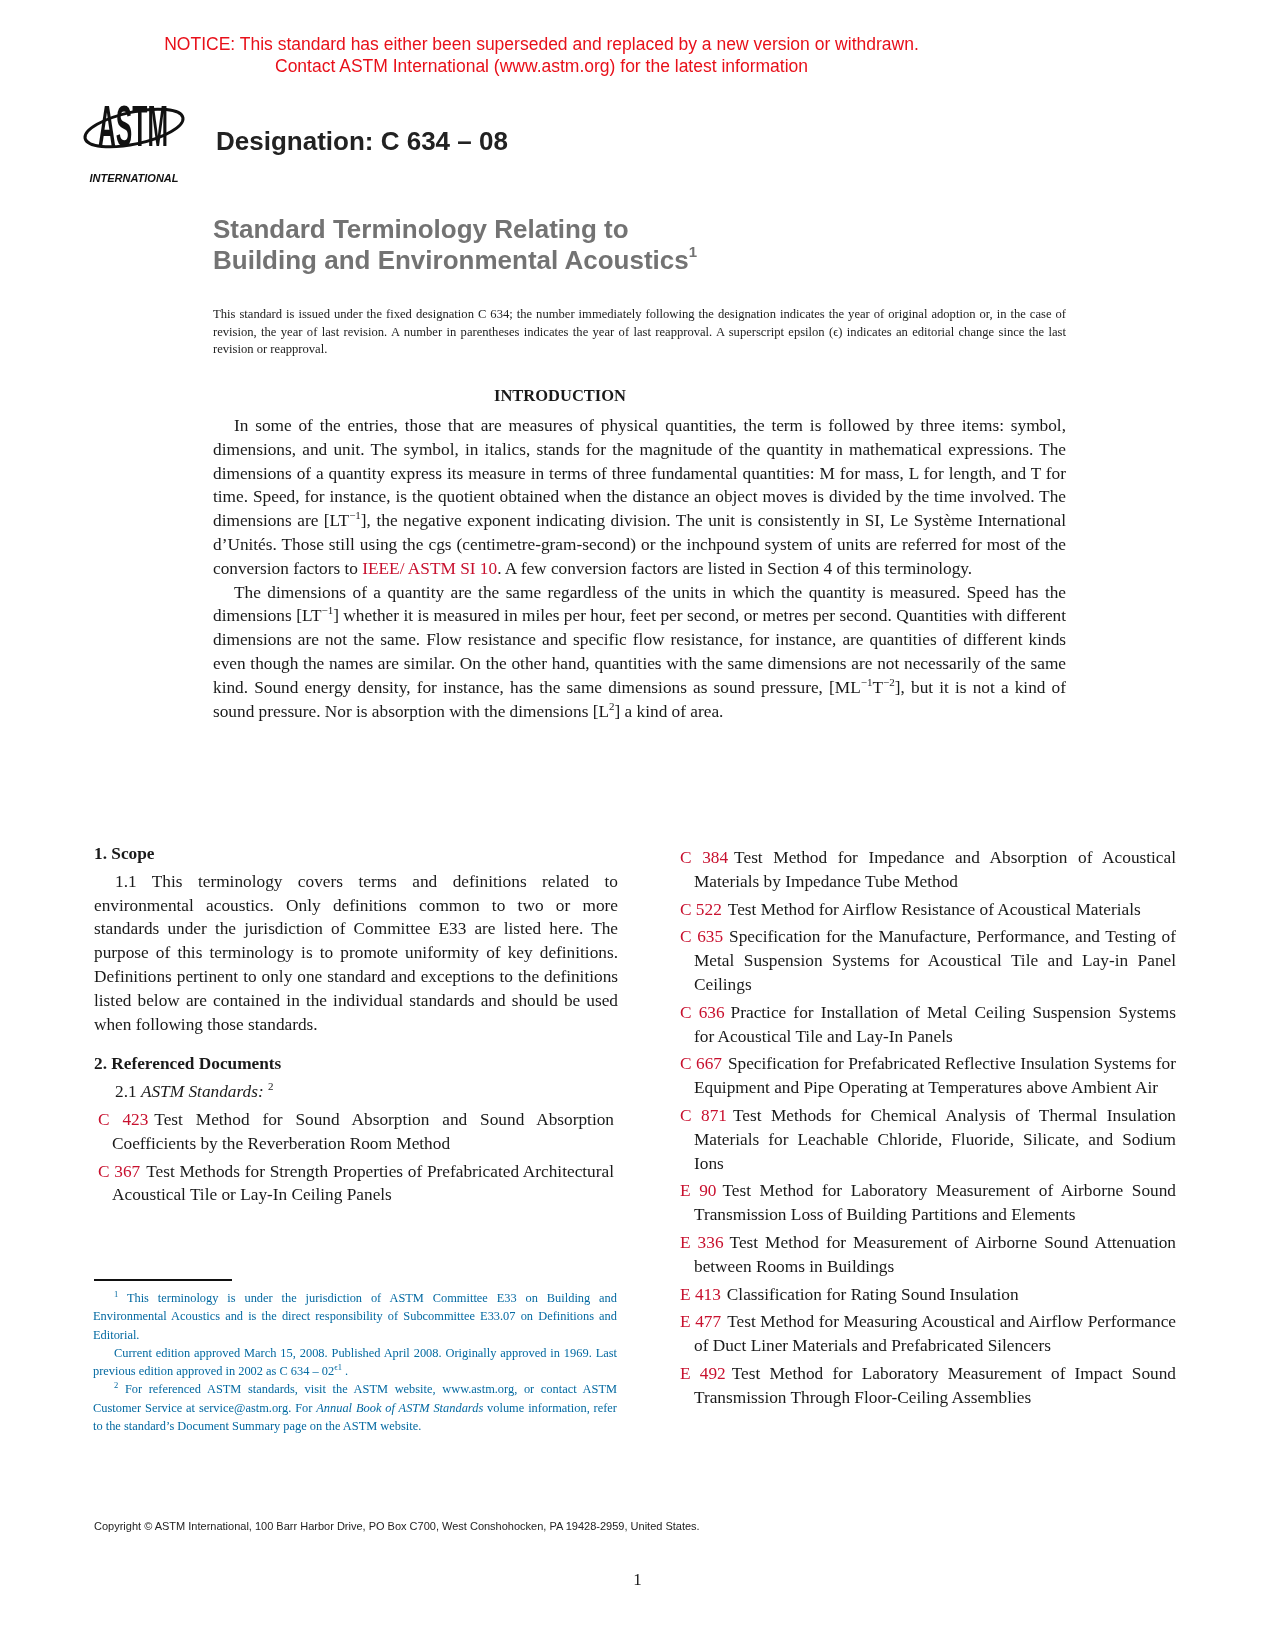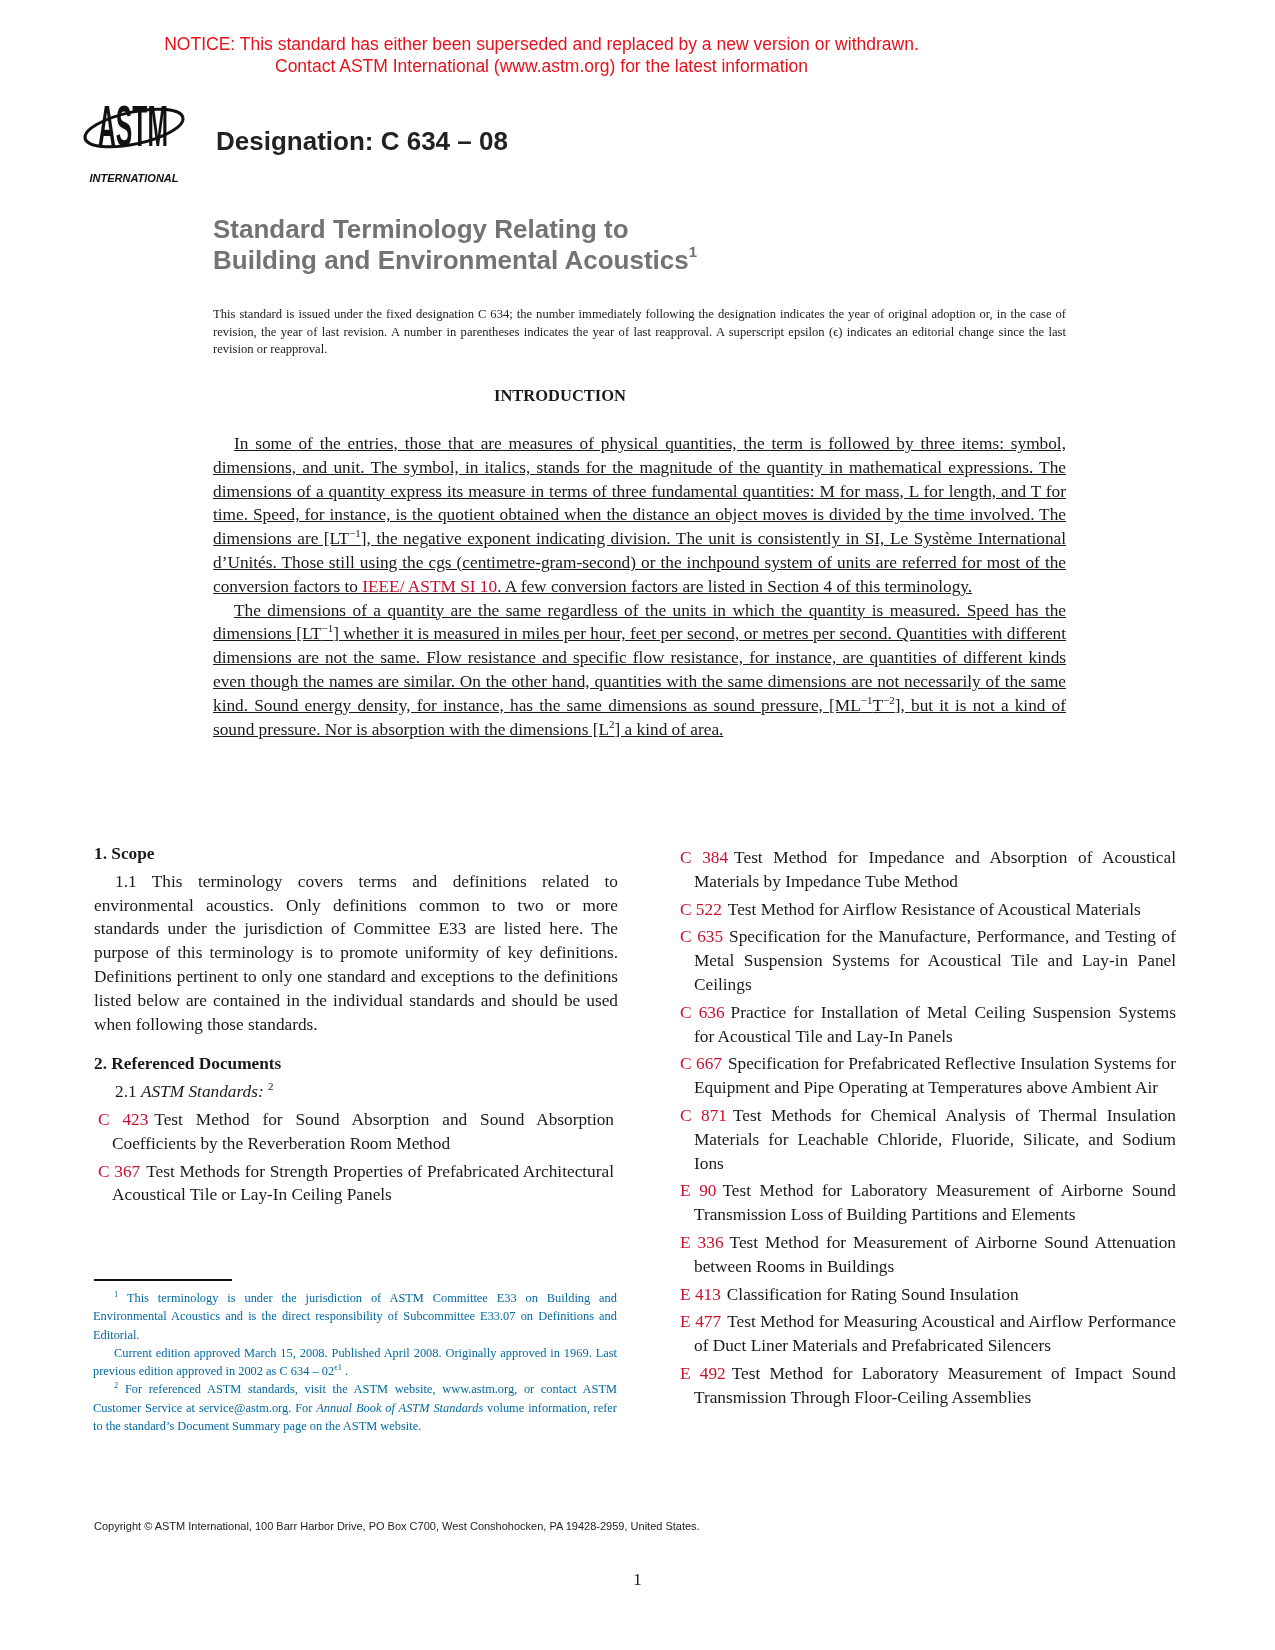--- a/index.html
+++ b/index.html
@@ -9,21 +9,21 @@
   .red { color: #c8102e; }
   .abs { position: absolute; }
 
   .notice { left: 0; width: 1083px; top: 33px; text-align: center; font-size: 17.5px; font-weight: normal; line-height: 22px; color: #e8101a; }
   .logo { left: 76px; top: 86px; width: 124px; height: 100px; }
   .designation { left: 216px; top: 108px; font-size: 26px; font-weight: bold; color: #222; margin-top: 18px; }
   .title { left: 213px; top: 214px; font-size: 26px; font-weight: bold; line-height: 31px; color: #737373; }
   .title sup { font-size: 15px; vertical-align: 12px; line-height: 0; }
   .issued { left: 213px; top: 306px; width: 853px; font-size: 12.6px; line-height: 17.5px; text-align: justify; color: #222; }
   .intro-heading { left: 0; width: 1120px; top: 386px; text-align: center; font-size: 16.5px; font-weight: bold; }
-  .intro { left: 213px; top: 432px; width: 853px; font-size: 17.3px; line-height: 23.8px; text-align: justify; text-decoration: underline; }
+  .intro { left: 213px; top: 414px; width: 853px; font-size: 17.3px; line-height: 23.8px; text-align: justify; }
   .intro p { margin: 0; text-indent: 21px; }
   sup.e { font-size: 11px; vertical-align: 7px; line-height: 0; }
 
   .col-left { left: 94px; top: 842px; width: 524px; font-size: 17.3px; line-height: 23.8px; }
   .col-right { left: 676px; top: 842px; width: 504px; font-size: 17.3px; line-height: 23.8px; }
   .sec-heading { font-weight: bold; margin: 0 0 4px 0; }
   .para { text-align: justify; text-indent: 21px; margin: 0 0 16px 0; }
   .sub { margin: 0 0 0 21px; }
   .ref { text-align: justify; padding-left: 14px; text-indent: -14px; margin: 4px; }
   .ref .code { margin-right: 6px; }

